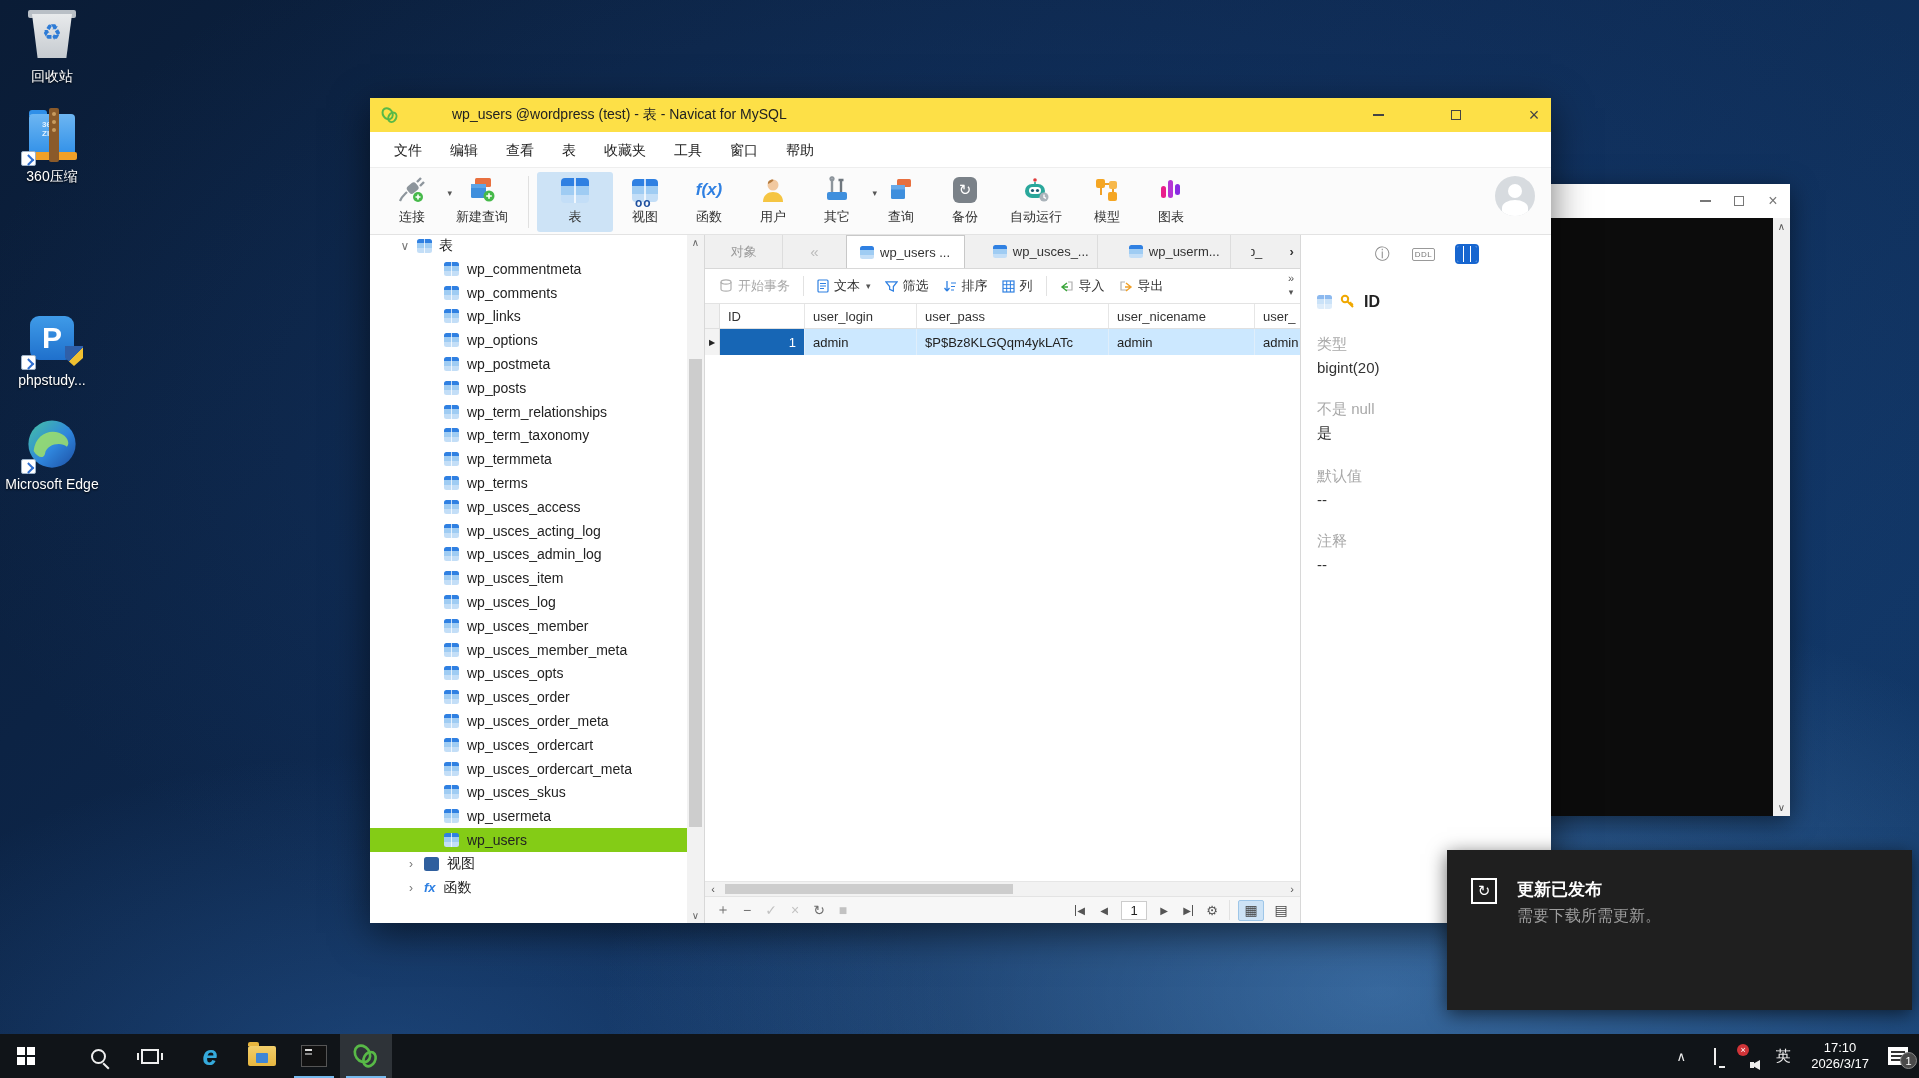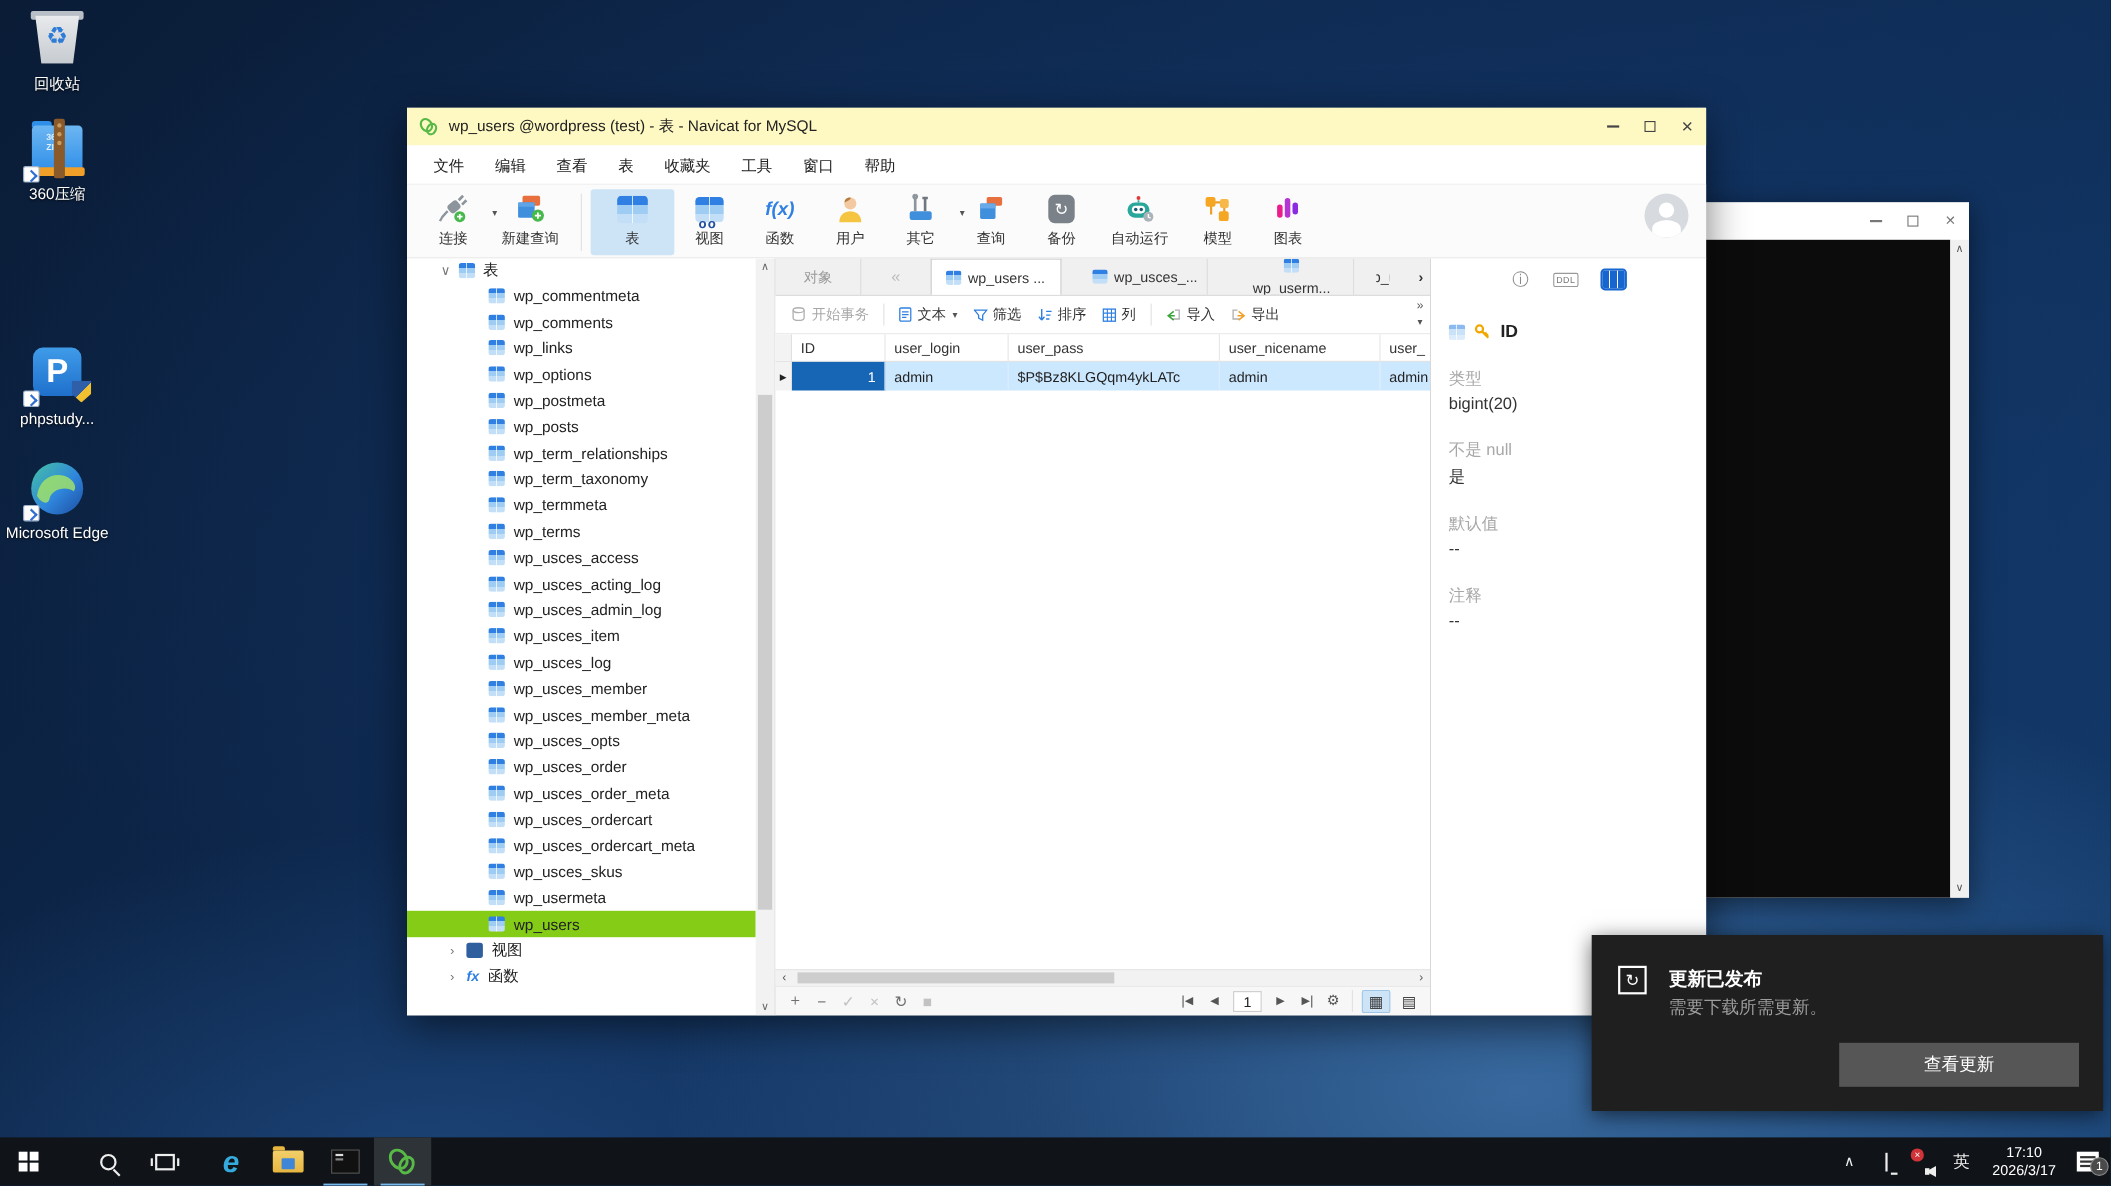--- a/index.html
+++ b/index.html
@@ -36,21 +36,21 @@
   .maxbox{width:10px;height:10px;border:1.5px solid #444;}
 
   
   #console{left:1536px;top:184px;width:254px;height:632px;background:#fff;box-shadow:0 6px 24px rgba(0,0,0,.5);}
   #console .cbar{height:34px;background:#fff;display:flex;justify-content:flex-end;align-items:center;}
   #console .cbody{position:absolute;left:0;top:34px;right:17px;bottom:0;background:#0c0c0c;}
   #console .cscroll{position:absolute;right:0;top:34px;bottom:0;width:17px;background:#f0f0f0;color:#555;font-size:10px;display:flex;flex-direction:column;justify-content:space-between;align-items:center;padding:3px 0;}
 
   
   #navicat{left:370px;top:98px;width:1181px;height:825px;background:#fff;box-shadow:0 10px 36px rgba(0,0,0,.55);display:flex;flex-direction:column;}
-  .titlebar{height:34px;display:flex;align-items:center;padding-left:10px;background:#fef9c3;}
+  .titlebar{height:34px;display:flex;align-items:center;padding-left:10px;background:#fde047;gap:44px;}
   .titlebar .t-title{font-size:14px;color:#222;margin-left:8px;flex:1;}
   .menubar{height:36px;display:flex;align-items:center;padding-left:10px;gap:0;border-bottom:1px solid #eee;}
   .menu-item{font-size:14px;color:#222;padding:0 14px;line-height:36px;}
   .toolbar{height:67px;display:flex;align-items:flex-start;padding:4px 6px 0 10px;background:#fbfbfb;border-bottom:1px solid #e3e3e3;position:relative;}
   .tb-btn{width:64px;height:60px;display:flex;flex-direction:column;align-items:center;justify-content:flex-start;border-radius:3px;position:relative;}
   .tb-btn .tb-ic{height:32px;display:flex;align-items:center;justify-content:center;margin-top:2px;}
   .tb-btn .tb-lbl{font-size:13px;color:#333;margin-top:2px;white-space:nowrap;}
   .tb-btn.active{background:#cde3f6;}
   .tb-sep{width:1px;height:52px;background:#e0e0e0;margin:4px 8px 0;}
   .tb-dd{position:absolute;right:-8px;top:16px;font-size:9px;color:#555;}
@@ -561,21 +561,21 @@
           </div>
           <div class="tab-nav">«</div>
           <div class="tab active" style="width:128px;">
             <span class="tbl-ic"></span>
             <span>wp_users ...</span>
           </div>
           <div class="tab" style="width:122px;">
             <span class="tbl-ic"></span>
             <span>wp_usces_...</span>
           </div>
-          <div class="tab" style="width:122px;flex-direction:column;">
+          <div class="tab" style="width:122px;">
             <span class="tbl-ic"></span>
             <span>wp_userm...</span>
           </div>
           <div class="tab" style="flex:1;border-right:none;">
             <span class="tbl-ic"></span>
             <span>wp_usces</span>
           </div>
           <div class="tab-next">›</div>
         </div>
 
@@ -709,21 +709,20 @@
     </div>
 
   </div>
 
   <div class="abs" id="toast">
     <div class="t-ic">
         <span>↻</span>
       </div>
     <div class="t-title">更新已发布</div>
     <div class="t-msg">需要下载所需更新。</div>
-    <div class="t-btn">查看更新</div>
   </div>
 
   <div class="abs" id="taskbar">
     <div class="tk-btn">
       <div class="win-logo">
           <i></i>
           <i></i>
           <i></i>
           <i></i>
         </div>

